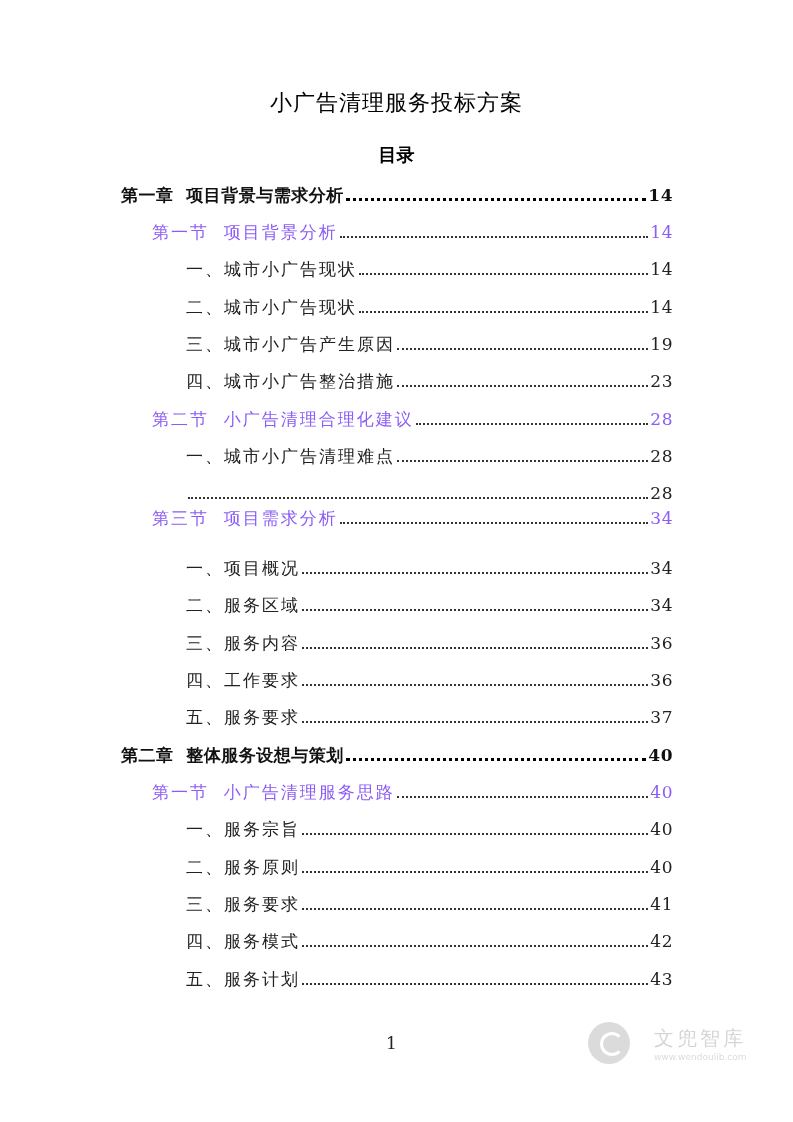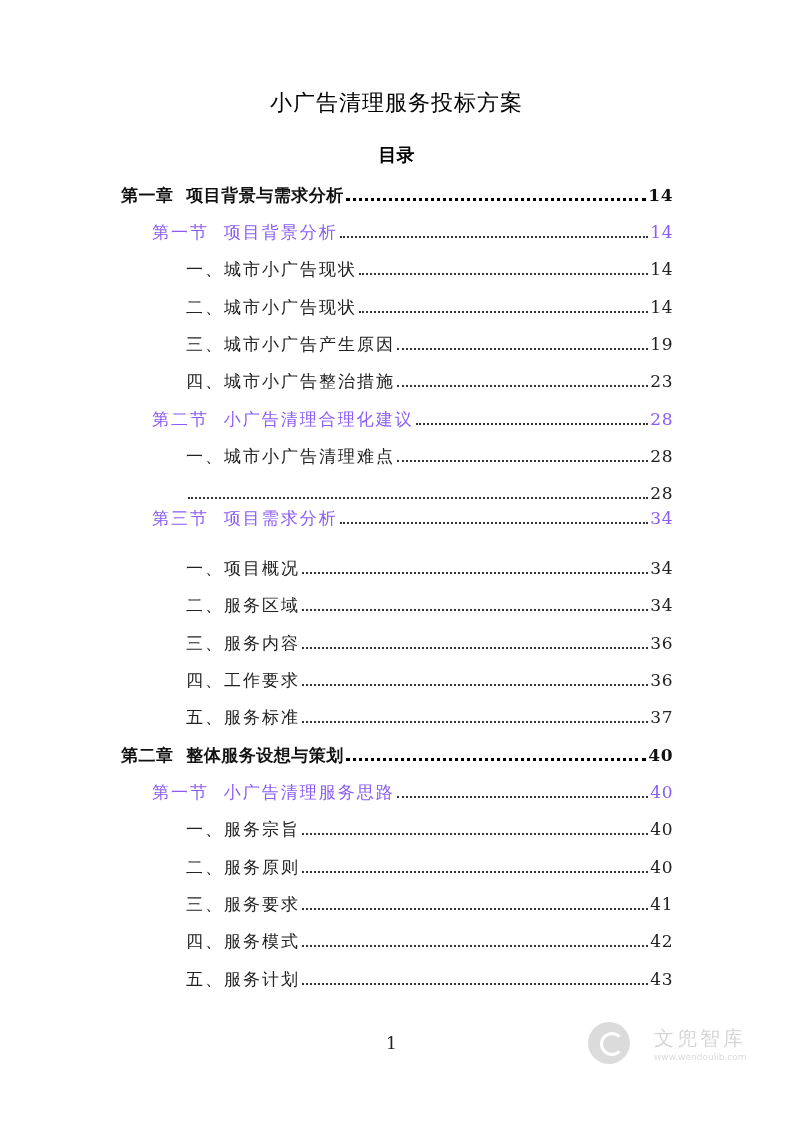--- a/index.html
+++ b/index.html
@@ -99,21 +99,21 @@
       <span class="label">三、服务内容</span>
       <span class="dots"></span>
       <span class="page">36</span>
     </div>
   <div class="toc-row lvl-3" style="top:485px">
       <span class="label">四、工作要求</span>
       <span class="dots"></span>
       <span class="page">36</span>
     </div>
   <div class="toc-row lvl-3" style="top:522px">
-      <span class="label">五、服务标准</span>
+      <span class="label">五、服务要求</span>
       <span class="dots"></span>
       <span class="page">37</span>
     </div>
   <div class="toc-row lvl-1" style="top:560px">
       <span class="label">第二章  整体服务设想与策划</span>
       <span class="dots"></span>
       <span class="page">40</span>
     </div>
   <div class="toc-row lvl-2" style="top:597px">
       <span class="label">第一节  小广告清理服务思路</span>

